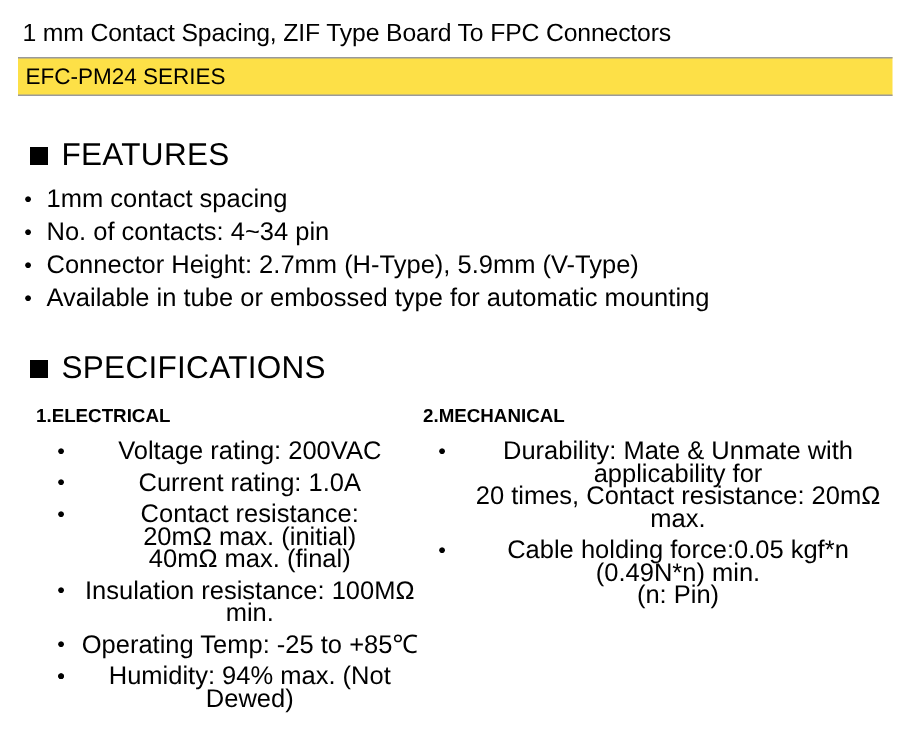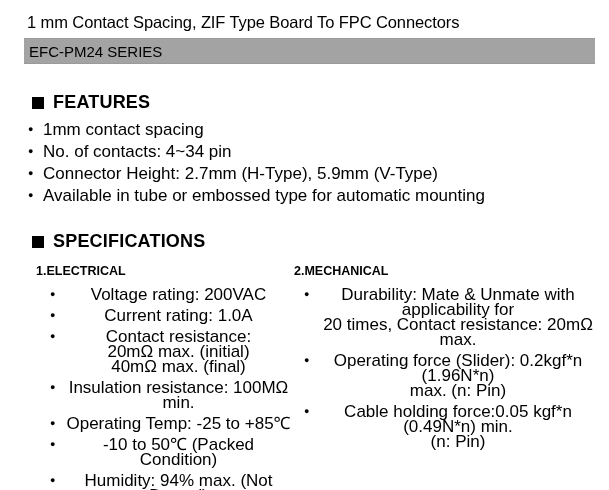--- a/index.html
+++ b/index.html
@@ -12,30 +12,30 @@
     background: #ffffff;
     font-family: "Liberation Sans", sans-serif;
     color: #000000;
     overflow: hidden;
   }
   .page {
     position: relative;
     width: 609px;
     height: 490px;
     box-sizing: border-box;
-    padding: 10px 12px 0 26px;
+    padding: 10px 12px 0 14px;
   }
   .doc-title {
     font-size: 16.5px;
     line-height: 20px;
     letter-spacing: -0.1px;
     margin: 2px 0 6px 1px;
   }
   .series-bar {
-    background: #a3a3a3;
+    background: #fde047;
     border-top: 1px solid #9a9a9a;
     border-bottom: 1px solid #9a9a9a;
     height: 24px;
     display: flex;
     align-items: center;
     padding-left: 5px;
     font-size: 15px;
     margin-left: -2px;
     margin-right: 2px;
   }
@@ -46,22 +46,22 @@
     margin-left: 6px;
   }
   .sq {
     width: 12px;
     height: 12px;
     background: #000;
     display: inline-block;
     margin-right: 9px;
   }
   .section-title {
-    font-size: 18px;
-    font-weight: bold;
+    font-size: 21px;
+    font-weight: normal;
     letter-spacing: 0.2px;
   }
   ul.bullets {
     list-style: none;
     margin: 9px 0 0 0;
     padding: 0;
   }
   ul.bullets > li {
     position: relative;
     padding-left: 17px;
@@ -159,40 +159,35 @@
           <span class="cont">20mΩ max. (initial)</span>
           <span class="cont">40mΩ max. (final)</span>
         </li>
         <li>
           <span class="cont">Insulation resistance: 100MΩ min.</span>
         </li>
         <li>
           <span class="cont">Operating Temp: -25 to +85℃</span>
         </li>
         <li>
-          <span class="cont">-10 to 50℃ (Packed Condition)</span>
         </li>
         <li>
           <span class="cont">Humidity: 94% max. (Not Dewed)</span>
         </li>
       </ul>
     </div>
 
     <div class="col-right">
       <div class="col-head">2.MECHANICAL</div>
       <ul class="bullets">
         <li>
           <span class="cont">Durability: Mate &amp; Unmate with applicability for</span>
           <span class="cont">20 times, Contact resistance: 20mΩ max.</span>
         </li>
         <li>
-          <span class="cont">Operating force (Slider): 0.2kgf*n (1.96N*n)</span>
-          <span class="cont">max. (n: Pin)</span>
-        </li>
-        <li>
           <span class="cont">Cable holding force:0.05 kgf*n (0.49N*n) min.</span>
           <span class="cont">(n: Pin)</span>
         </li>
       </ul>
     </div>
 
   </div>
 
 </div>
 

